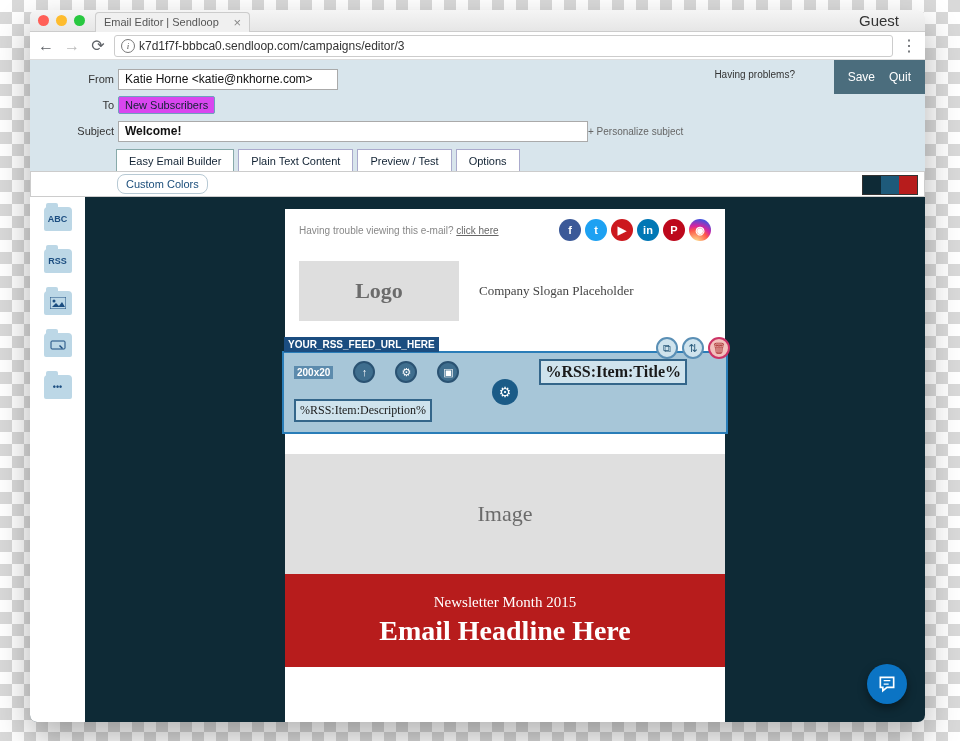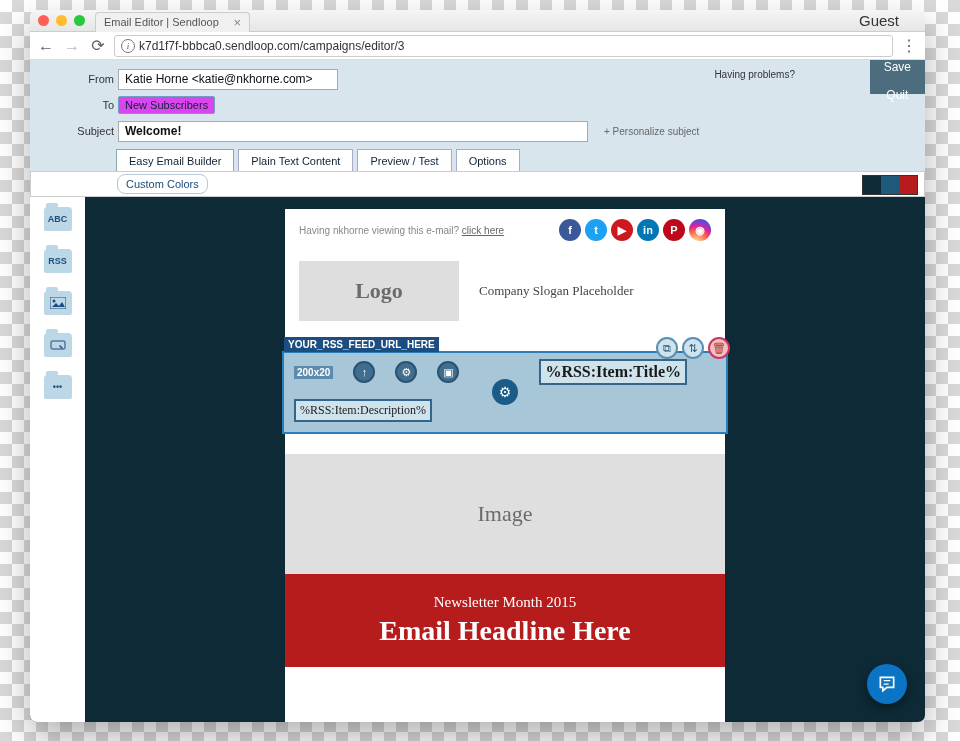--- a/index.html
+++ b/index.html
@@ -16,22 +16,22 @@
   .addrrow { height:28px; background:#fff; border-bottom:1px solid #ddd; display:flex; align-items:center; padding:0 6px; gap:6px;}
   .navbtn { width:20px; height:20px; display:flex; align-items:center; justify-content:center; color:#5f6368; font-size:16px; border-radius:3px;}
   .addr { flex:1; height:22px; border:1px solid #ccc; border-radius:3px; display:flex; align-items:center; padding:0 6px; font-size:12px; color:#333; gap:4px;}
   .addr .info { width:14px;height:14px;border:1px solid #777;border-radius:50%;display:flex;align-items:center;justify-content:center;font-size:9px;color:#555;font-family:serif;font-style:italic;}
   .menu3 { width:20px; display:flex; align-items:center; justify-content:center; color:#5f6368; font-size:16px;}
   .toprows { background:#d8e5ec; padding:6px 0 0 0; position:relative;}
   .row { display:flex; align-items:center; height:26px; padding:0 8px;}
   .lbl { width:80px; text-align:right; padding-right:4px; color:#333; font-size:11px;}
   .inp { background:#fff; border:1px solid #aaa; height:21px; padding:6px 6px; font-size:12px; color:#111;}
   .chip { background:#d946ef; border:1px solid #6fa0bd; padding:2px 6px; font-size:11px; color:#123; border-radius:2px;}
-  .personalize { font-size:10px; color:#666; margin-left:16px;}
-  .rightactions { position:absolute; right:0; top:0; height:34px; display:flex; align-items:center; gap:14px; background:#4b6d7d; padding:0 14px; color:#fff; font-size:12px; font-weight:500;flex-direction:column;}
+  .personalize { font-size:10px; color:#666; margin-left:0;}
+  .rightactions { position:absolute; right:0; top:0; height:34px; display:flex; align-items:center; gap:14px; background:#4b6d7d; padding:0 14px; color:#fff; font-size:12px; font-weight:500;}
   .having { position:absolute; right:130px; top:9px; font-size:10px; color:#333;}
   .tabsrow { display:flex; gap:0; margin-left:86px; margin-top:4px;}
   .etab { background:#fff; border:1px solid #aac; border-bottom:none; padding:5px 12px; font-size:11px; color:#123; position:relative; top:1px;}
   .etab + .etab { margin-left:4px; }
   .etab.active { background:#fff; border-color:#8aa;}
   .subbar { background:#fff; border:1px solid #ccc; margin:0 0 0 0; height:26px; display:flex; align-items:center; padding:0 8px; position:relative;}
   .subbar .ccbtn { border:1px solid #b7c9d4; background:#fff; color:#1a4d7a; font-size:11px; padding:3px 8px; border-radius:8px; margin-left:78px;}
   .swatches { position:absolute; right:6px; top:3px; display:flex; border:1px solid #333;}
   .sw { width:18px; height:18px;}
   .workarea { flex:1; display:flex; background:#0e2a36; position:relative; overflow:hidden;}
@@ -157,21 +157,21 @@
       </div>
       <div class="sidei">
           <span>•••</span>
         </div>
     </div>
 
     <div class="canvaswrap">
       <div class="email">
         <div class="emtop">
           <div class="trouble">
-            <span>Having nkhorne viewing this e-mail? </span><a>click here</a>
+            <span>Having trouble viewing this e-mail? </span><a>click here</a>
           </div>
           <div class="socials">
             <div class="soc fb">f</div>
             <div class="soc tw">t</div>
             <div class="soc yt">▶</div>
             <div class="soc li">in</div>
             <div class="soc pi">P</div>
             <div class="soc ig">◉</div>
           </div>
         </div>

